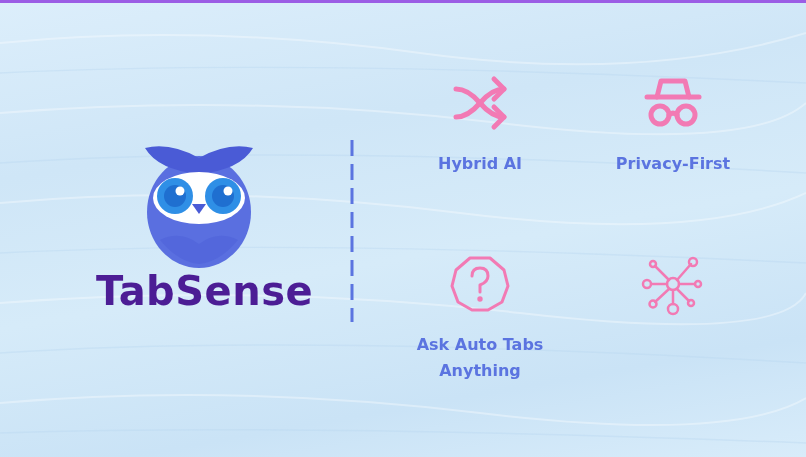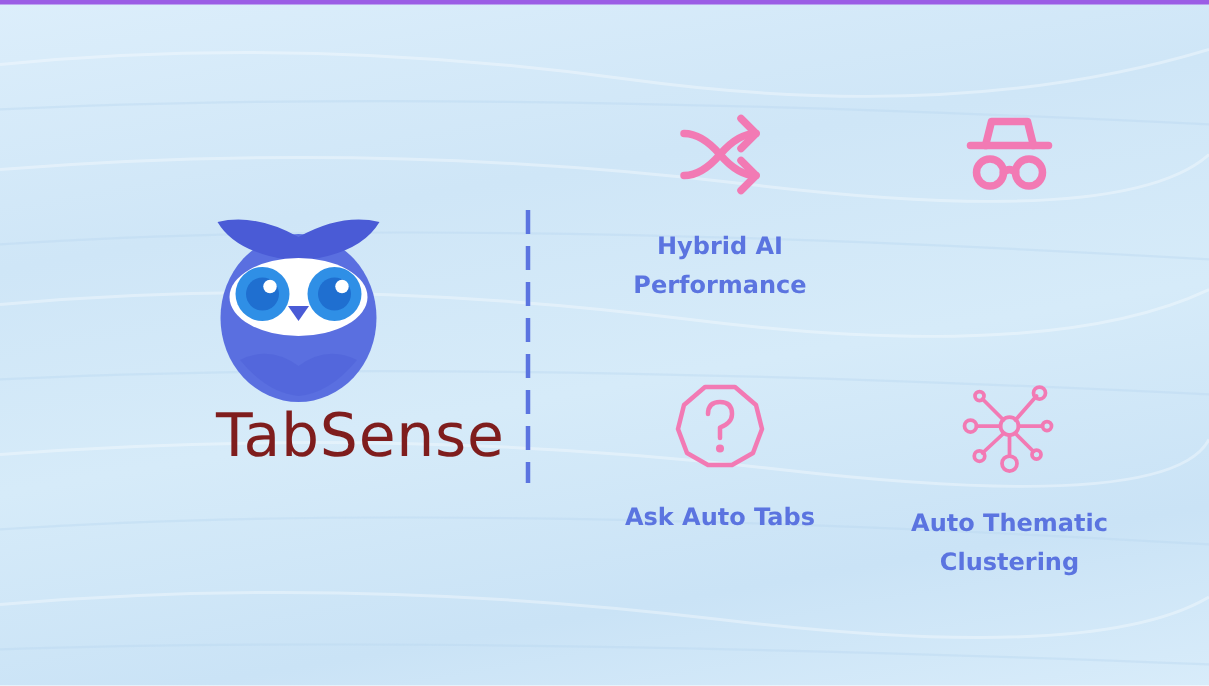--- a/index.html
+++ b/index.html
@@ -6,22 +6,22 @@
     body {
       width: 806px; height: 457px; overflow: hidden; position: relative;
       background: linear-gradient(170deg, #dceefb 0%, #cfe6f7 30%, #d6ebf9 55%, #cae3f6 80%, #d8ecfa 100%);
       font-family: "DejaVu Sans", sans-serif;
     }
     .topbar { position: absolute; left: 0; top: 0; width: 806px; height: 3px; background: #9b5de5; }
     .streaks { position: absolute; inset: 3px 0 0 0; pointer-events: none; }
     .logo { position: absolute; left: 140px; top: 140px; width: 118px; height: 128px; }
     .brand {
       position: absolute; left: 96px; top: 268px; width: 220px;
-      font-family: "DejaVu Sans", sans-serif; font-size: 40px; color: #7f1d1d;
-      letter-spacing: 0.5px; font-weight: normal; margin-left: 48px;
+      font-family: "DejaVu Sans", sans-serif; font-size: 40px; color: #4c1d95;
+      letter-spacing: 0.5px; font-weight: bold;
     }
     .divider { position: absolute; left: 350px; top: 140px; width: 4px; height: 182px; }
     .feature { position: absolute; width: 180px; text-align: center; }
     .feature svg { display: block; margin: 0 auto; }
     .feature .label {
       margin-top: 20px; font-size: 16px; line-height: 26px; color: #5b74e0; font-weight: bold;
       font-family: "DejaVu Sans", sans-serif;
     }
     .f1 { left: 390px; top: 75px; }
     .f2 { left: 583px; top: 75px; }
@@ -76,48 +76,49 @@
   <svg width="60" height="56" viewBox="0 0 60 56">
     <g fill="none" stroke="#f27ab4" stroke-width="5" stroke-linecap="round" stroke-linejoin="round">
       <path d="M6 14 Q18 14 30 28 Q42 42 54 42"></path>
       <path d="M6 42 Q18 42 30 28 Q42 14 54 14"></path>
       <path d="M44 4 L54 14 L44 24"></path>
       <path d="M44 32 L54 42 L44 52"></path>
     </g>
   </svg>
   <div class="label">
     <div>Hybrid AI</div>
-    <div>Performance</div>
   </div>
 </div>
 
 <div class="feature f2">
   <svg width="60" height="56" viewBox="0 0 60 56">
     <g fill="none" stroke="#f27ab4" stroke-width="5" stroke-linecap="round" stroke-linejoin="round">
       <path d="M14 22 L18 6 L42 6 L46 22"></path>
       <line x1="4" y1="22" x2="56" y2="22"></line>
       <circle cx="17" cy="40" r="9"></circle>
       <circle cx="43" cy="40" r="9"></circle>
       <path d="M26 40 Q30 36 34 40"></path>
     </g>
   </svg>
   <div class="label">
+    <div>Privacy-First</div>
   </div>
 </div>
 
 <div class="feature f3">
   <svg width="60" height="56" viewBox="0 0 60 56">
     <g fill="none" stroke="#f27ab4" stroke-width="3" stroke-linecap="round" stroke-linejoin="round">
       <polygon points="20,2 40,2 54,14 58,30 52,46 38,54 22,54 8,46 2,30 6,14"></polygon>
       <path d="M22 20 Q22 12 30 12 Q38 12 38 20 Q38 26 30 29 L30 36"></path>
       <circle cx="30" cy="43" r="1.2" fill="#f27ab4"></circle>
     </g>
   </svg>
   <div class="label">
     <div>Ask Auto Tabs</div>
+    <div>Anything</div>
   </div>
 </div>
 
 <div class="feature f4">
   <svg width="64" height="60" viewBox="0 0 64 60">
     <g fill="none" stroke="#f27ab4" stroke-width="2.5" stroke-linecap="round">
       <circle cx="32" cy="28" r="6"></circle>
       <line x1="28" y1="24" x2="14" y2="10"></line>
         <circle cx="12" cy="8" r="3"></circle>
       <line x1="36" y1="24" x2="50" y2="8"></line>
@@ -127,17 +128,13 @@
       <line x1="38" y1="28" x2="54" y2="28"></line>
         <circle cx="57" cy="28" r="3"></circle>
       <line x1="28" y1="33" x2="14" y2="46"></line>
         <circle cx="12" cy="48" r="3.5"></circle>
       <line x1="36" y1="33" x2="48" y2="45"></line>
         <circle cx="50" cy="47" r="3"></circle>
       <line x1="32" y1="34" x2="32" y2="48"></line>
         <circle cx="32" cy="53" r="5"></circle>
     </g>
   </svg>
-  <div class="label">
-    <div>Auto Thematic</div>
-    <div>Clustering</div>
-  </div>
 </div>
 
 </body></html>

